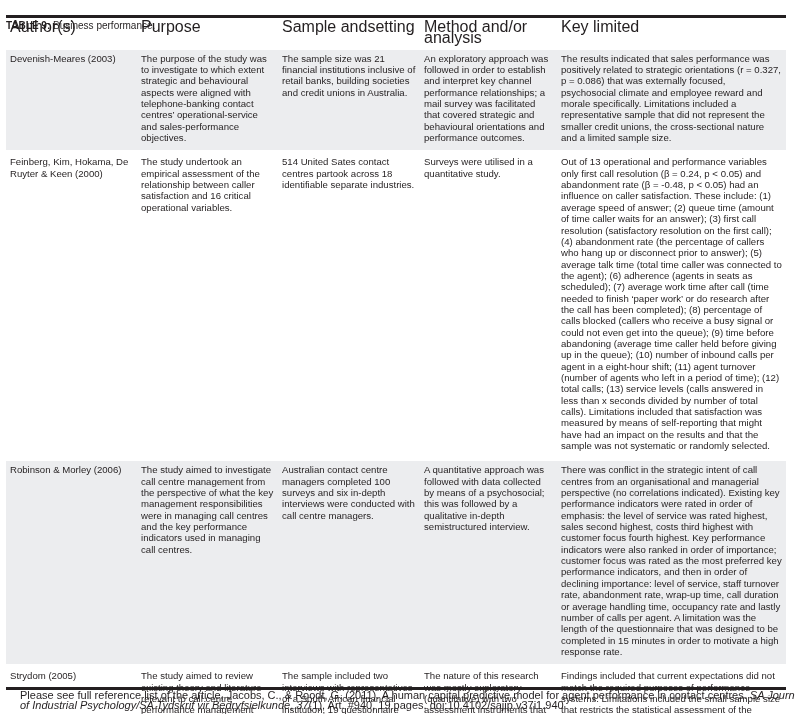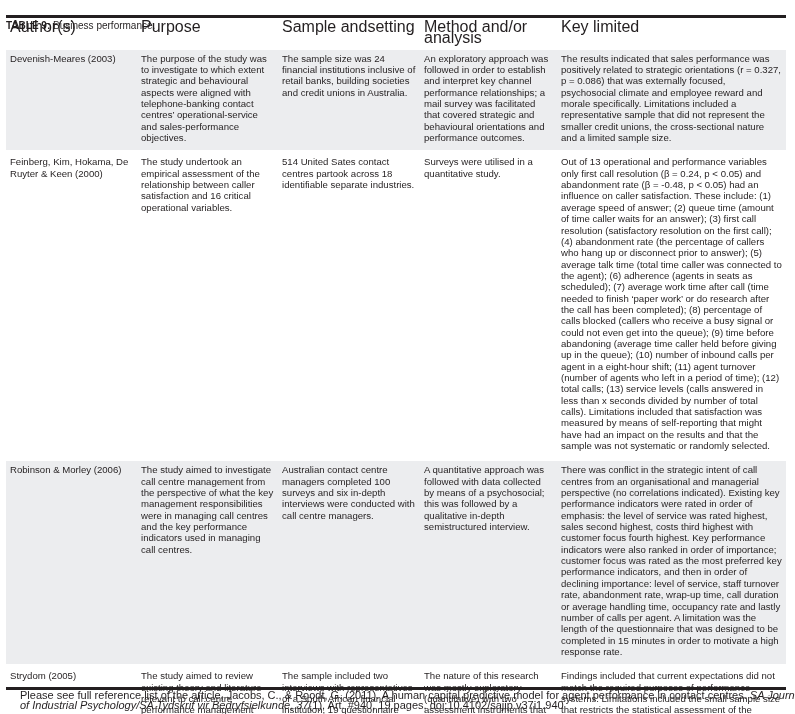--- a/index.html
+++ b/index.html
@@ -70,21 +70,21 @@
       <th>Purpose</th>
       <th>Sample andsetting</th>
       <th>Method and/or analysis</th>
       <th>Key limited</th>
     </tr>
   </thead>
   <tbody>
     <tr class="row shade">
       <td>Devenish-Meares (2003)</td>
       <td>The purpose of the study was to investigate to which extent strategic and behavioural aspects were aligned with telephone-banking contact centres’ operational-service and sales-performance objectives.</td>
-      <td>The sample size was 24 financial institutions inclusive of retail banks, building societies and credit unions in Australia.</td>
+      <td>The sample size was 21 financial institutions inclusive of retail banks, building societies and credit unions in Australia.</td>
       <td>An exploratory approach was followed in order to establish and interpret key channel performance relationships; a mail survey was facilitated that covered strategic and behavioural orientations and performance outcomes.</td>
       <td>The results indicated that sales performance was positively related to strategic orientations (r = 0.327, p = 0.086) that was externally focused, psychosocial climate and employee reward and morale specifically. Limitations included a representative sample that did not represent the smaller credit unions, the cross-sectional nature and a limited sample size.</td>
     </tr>
     <tr class="row">
       <td>Feinberg, Kim, Hokama, De Ruyter &amp; Keen (2000)</td>
       <td>The study undertook an empirical assessment of the relationship between caller satisfaction and 16 critical operational variables.</td>
       <td>514 United Sates contact centres partook across 18 identifiable separate industries.</td>
       <td>Surveys were utilised in a quantitative study.</td>
       <td>Out of 13 operational and performance variables only first call resolution (β = 0.24, p &lt; 0.05) and abandonment rate (β = -0.48, p &lt; 0.05) had an influence on caller satisfaction. These include: (1) average speed of answer; (2) queue time (amount of time caller waits for an answer); (3) first call resolution (satisfactory resolution on the first call); (4) abandonment rate (the percentage of callers who hang up or disconnect prior to answer); (5) average talk time (total time caller was connected to the agent); (6) adherence (agents in seats as scheduled); (7) average work time after call (time needed to finish ‘paper work’ or do research after the call has been completed); (8) percentage of calls blocked (callers who receive a busy signal or could not even get into the queue); (9) time before abandoning (average time caller held before giving up in the queue); (10) number of inbound calls per agent in a eight-hour shift; (11) agent turnover (number of agents who left in a period of time); (12) total calls; (13) service levels (calls answered in less than x seconds divided by number of total calls). Limitations included that satisfaction was measured by means of self-reporting that might have had an impact on the results and that the sample was not systematic or randomly selected.</td>
     </tr>

